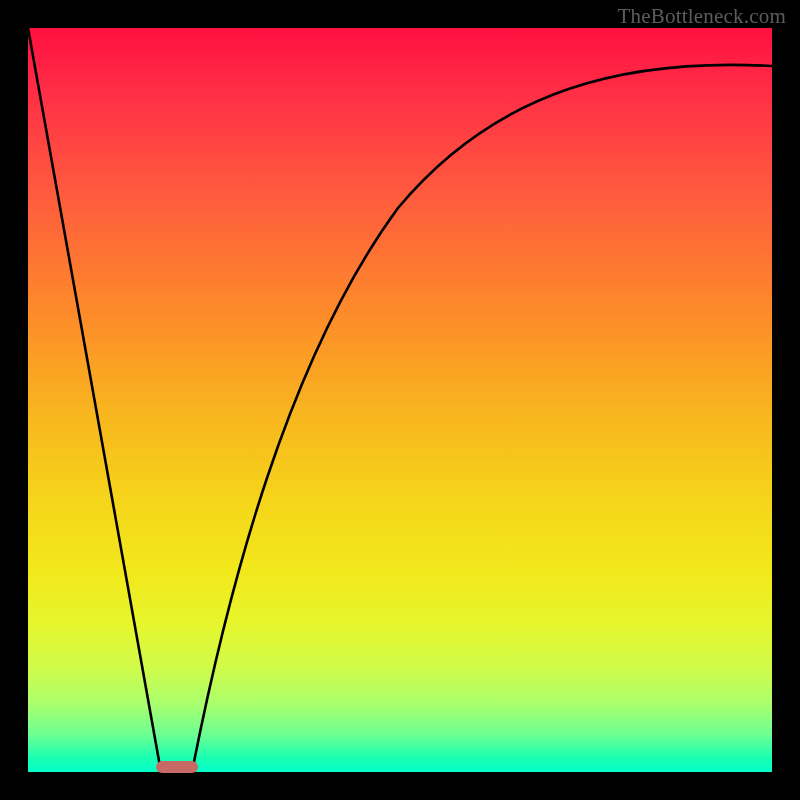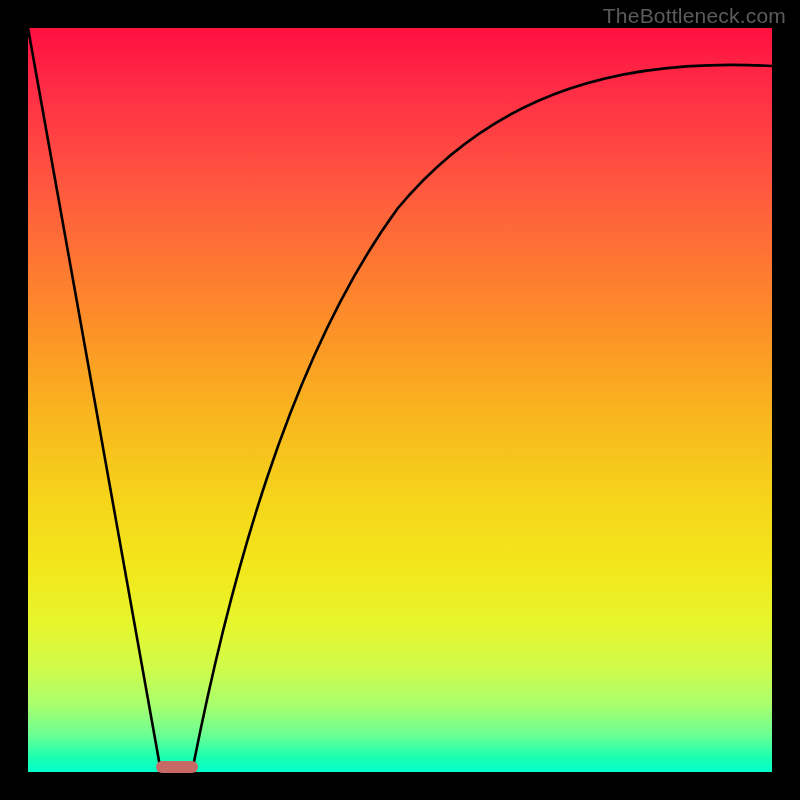--- a/index.html
+++ b/index.html
@@ -9,20 +9,21 @@
     height: 800px;
     background: #000;
     overflow: hidden;
     font-family: Arial, Helvetica, sans-serif;
   }
   .frame {
     position: relative;
     width: 800px;
     height: 800px;
     background: #000;
+    font-family: Liberation Serif, serif;
   }
   .plot-area {
     position: absolute;
     left: 28px;
     top: 28px;
     width: 744px;
     height: 744px;
     
     background: linear-gradient(to bottom,
       #ff1040 0%,

